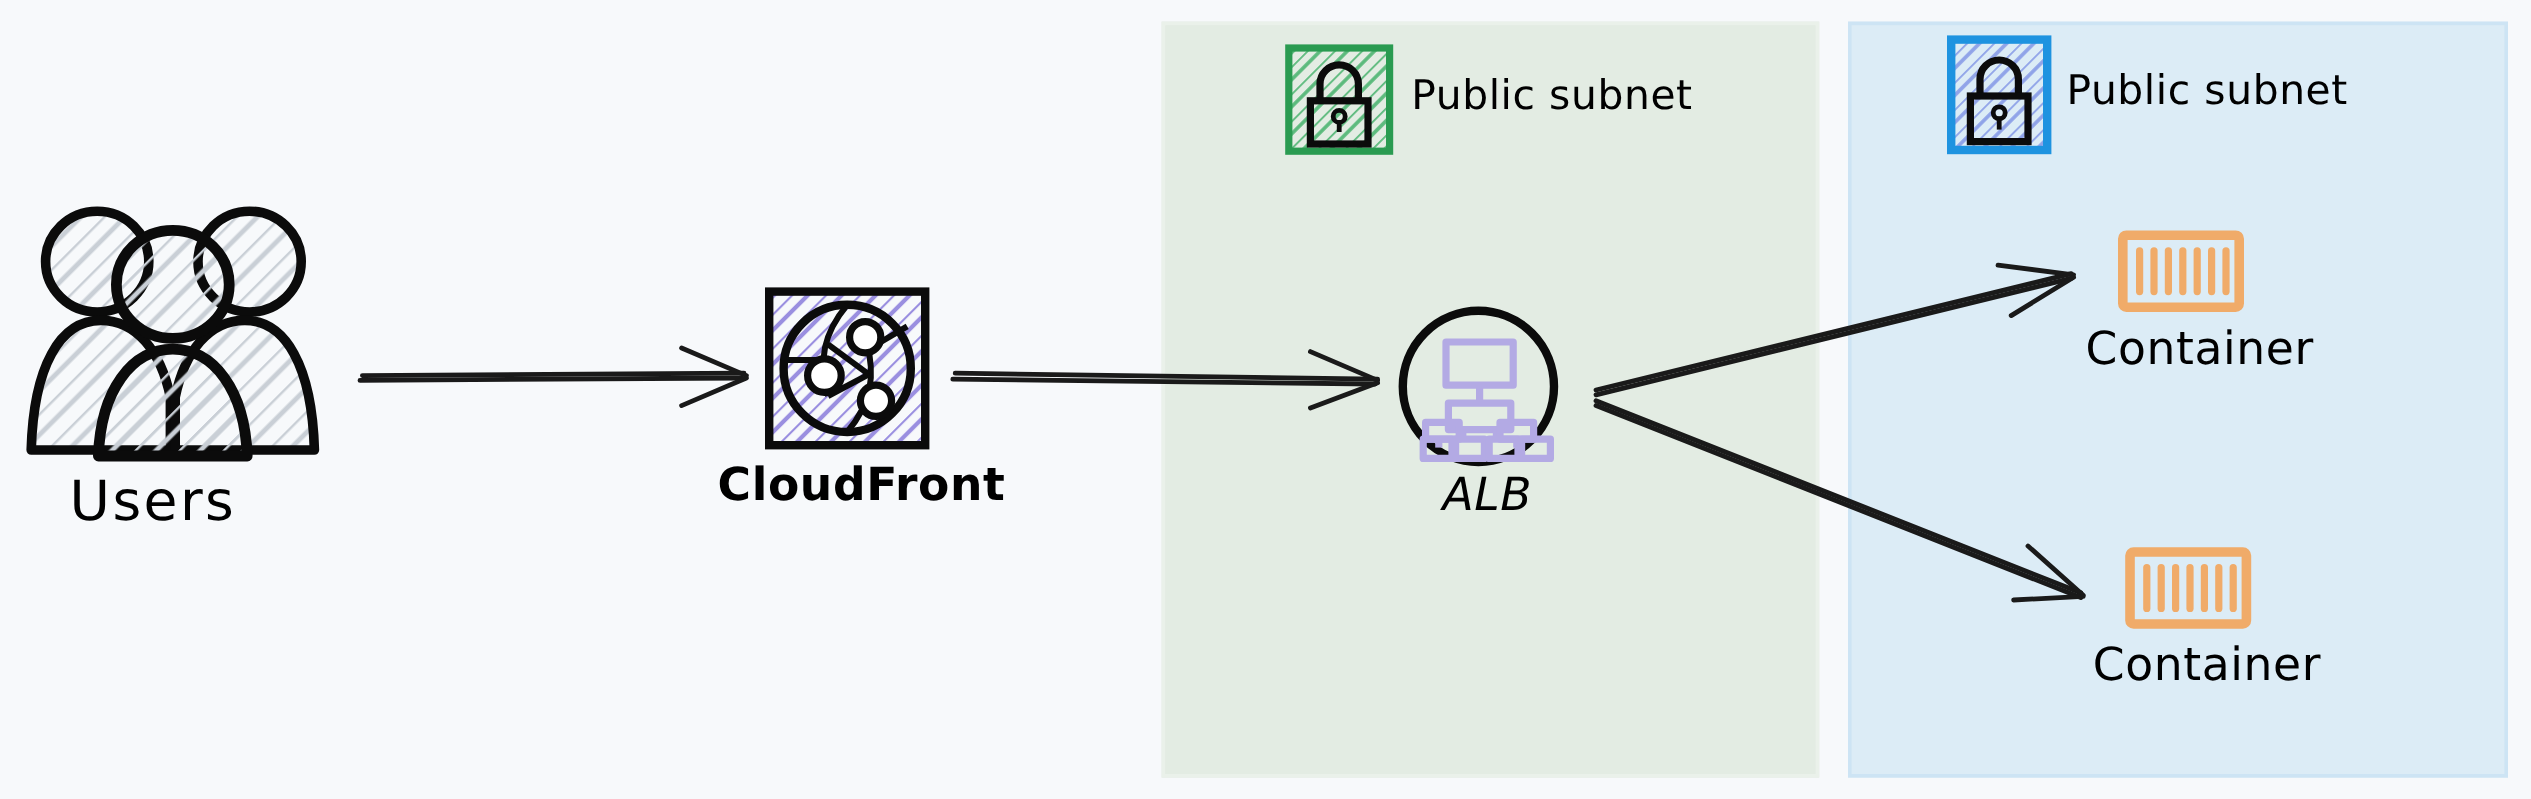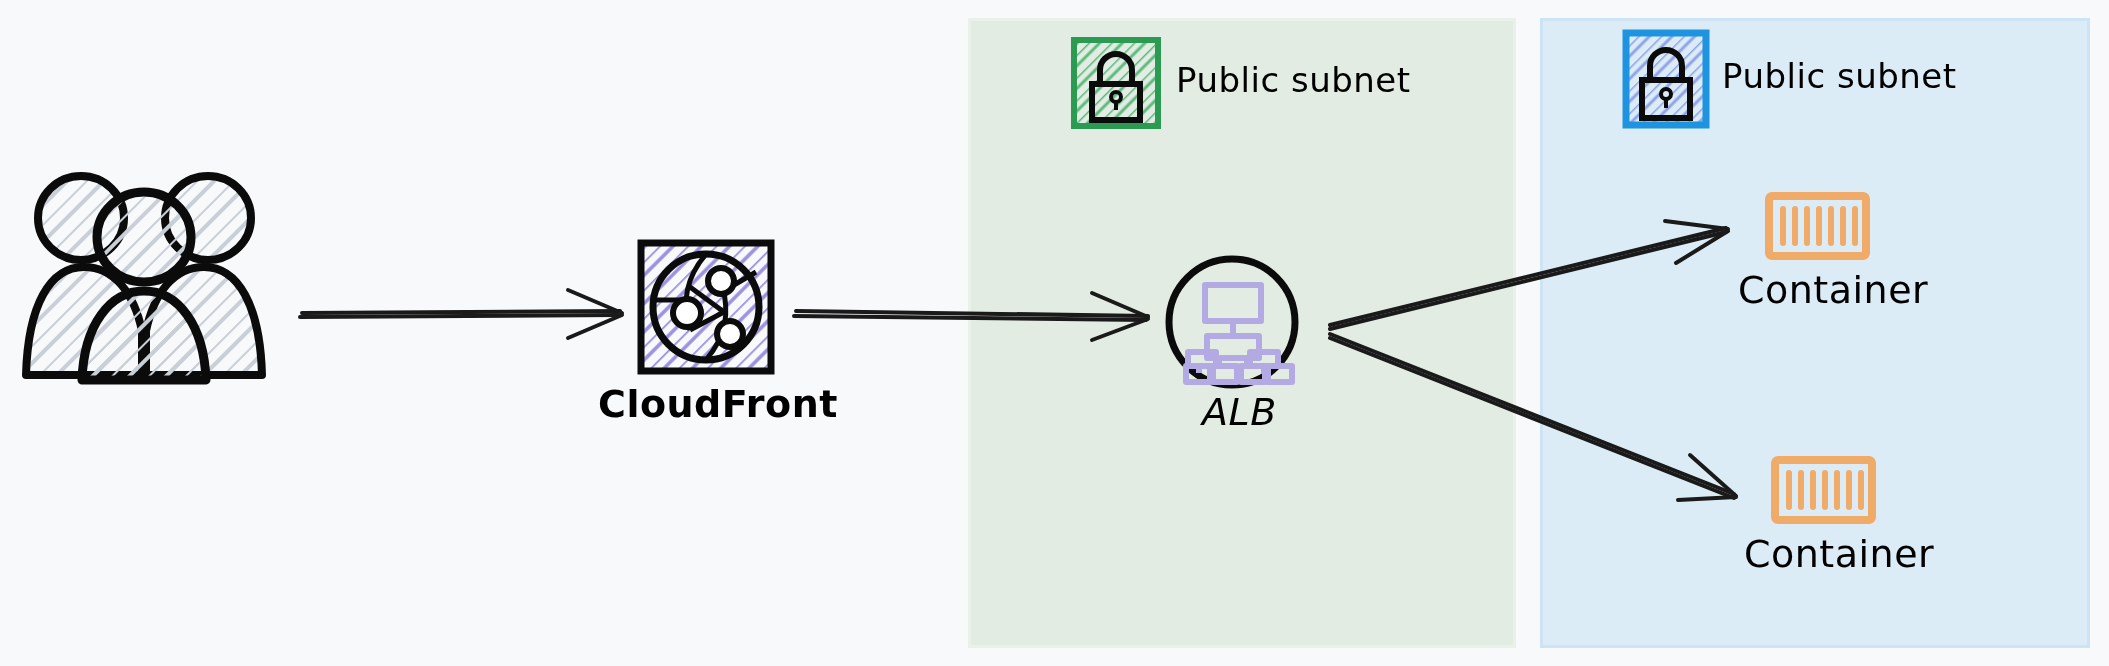--- a/index.html
+++ b/index.html
@@ -167,20 +167,21 @@
         <line x1="1801" y1="473" x2="1801" y2="507"></line>
         <line x1="1813" y1="473" x2="1813" y2="507"></line>
         <line x1="1825" y1="473" x2="1825" y2="507"></line>
         <line x1="1837" y1="473" x2="1837" y2="507"></line>
         <line x1="1849" y1="473" x2="1849" y2="507"></line>
         <line x1="1861" y1="473" x2="1861" y2="507"></line>
       </g>
     </g>
   </svg>
 
+  <div class="label big-label" style="left:58px;top:390px;">Users</div>
 
   <div class="label node-label" style="left:598px;top:382px;font-weight:bold;">CloudFront</div>
 
   <div class="label node-label" style="left:1202px;top:390px;font-style:italic;">ALB</div>
 
   <div class="label node-label" style="left:1738px;top:268px;">Container</div>
 
   <div class="label node-label" style="left:1744px;top:532px;">Container</div>
 
   <div class="label subnet-label" style="left:1176px;top:60px;">Public subnet</div>

